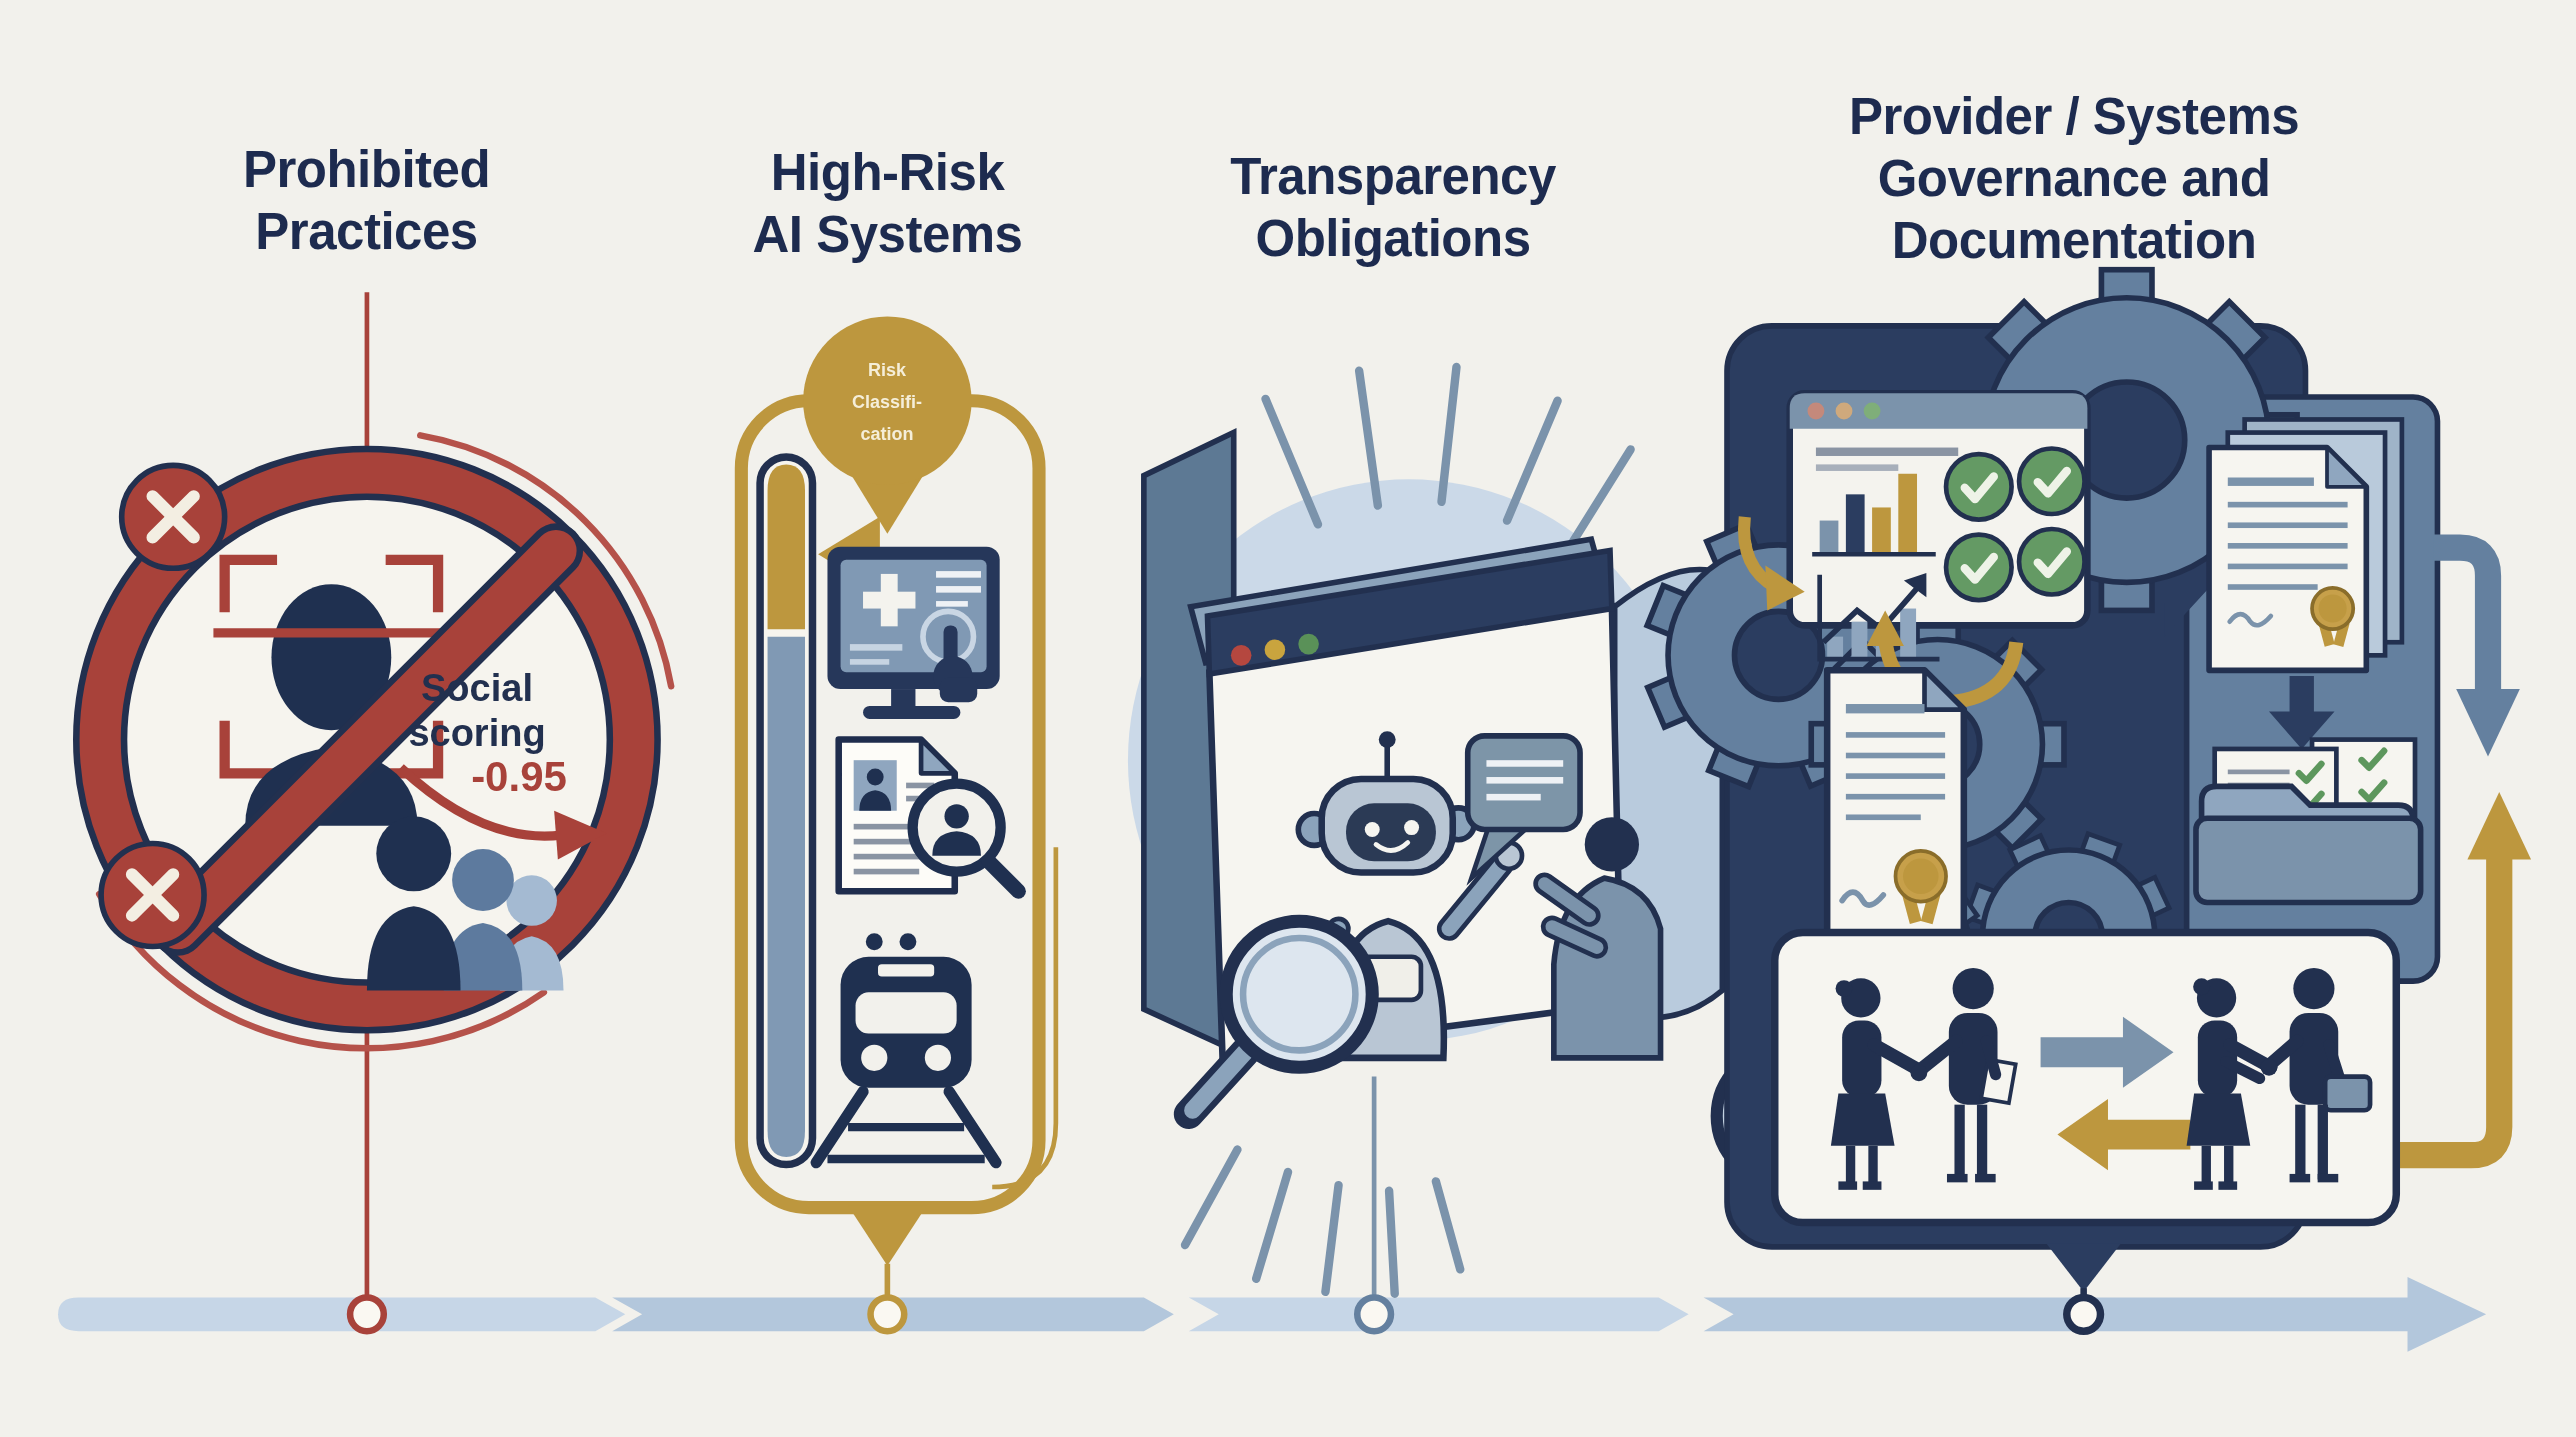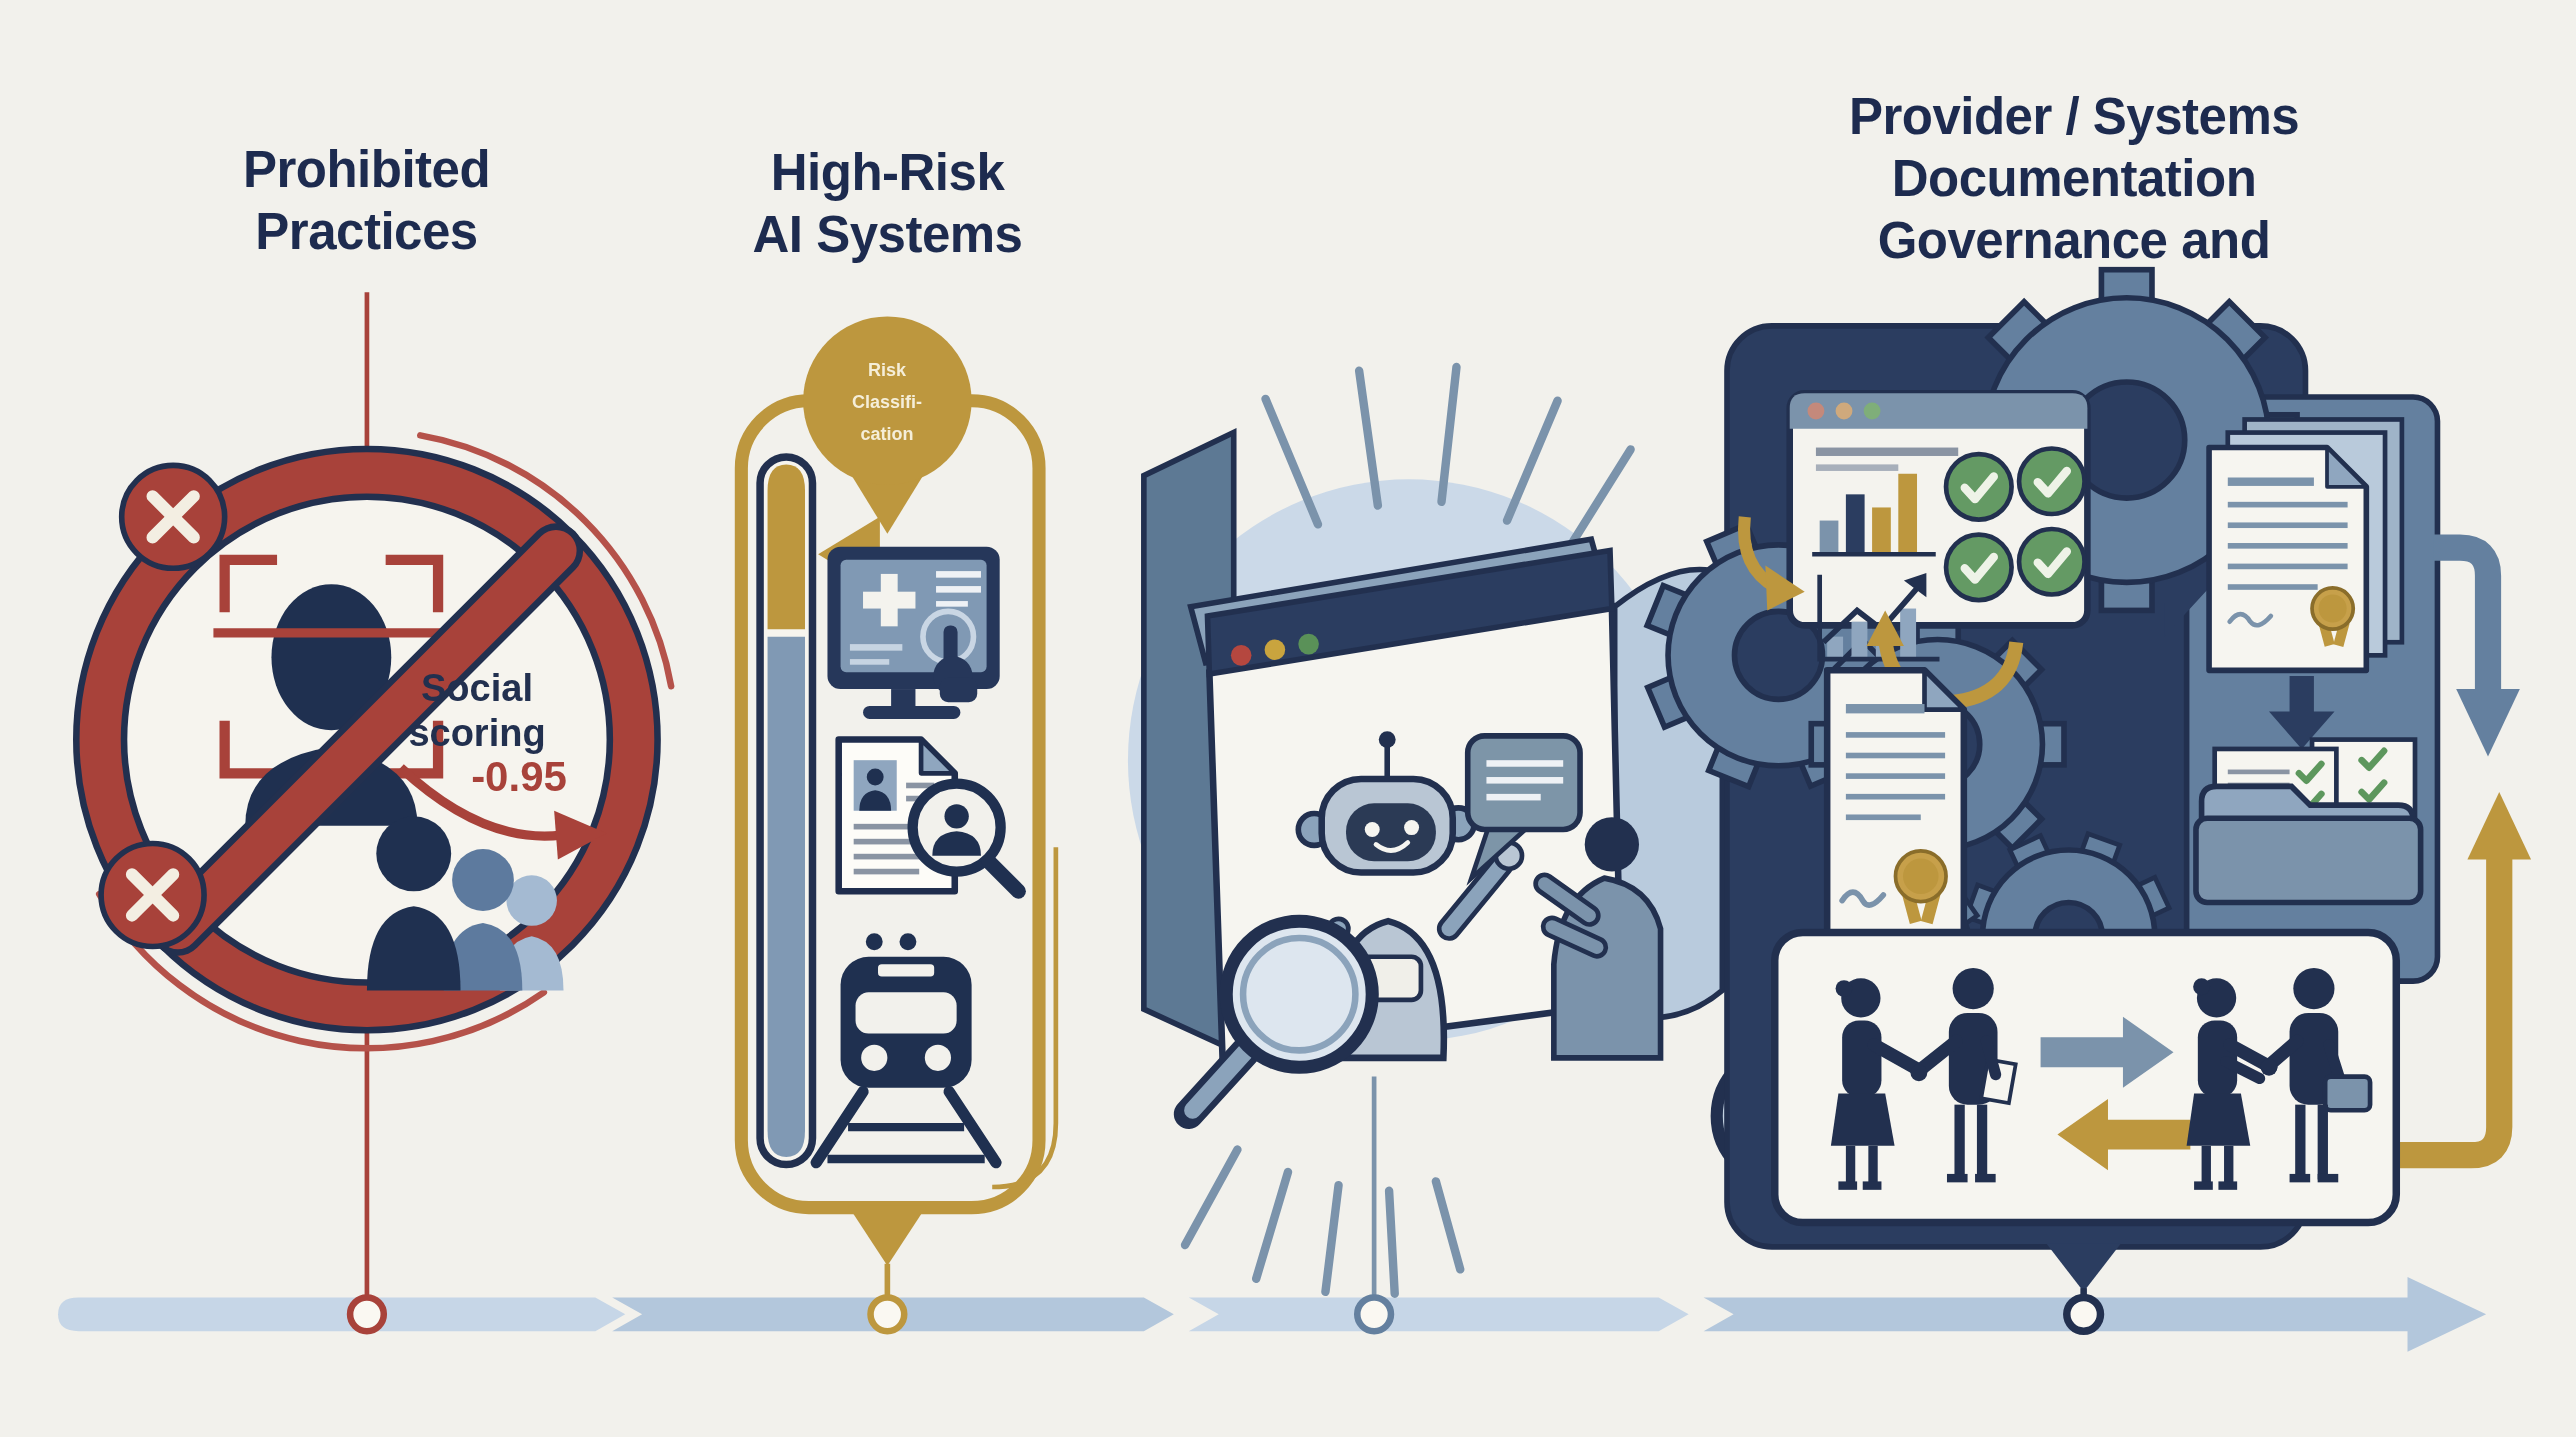--- a/index.html
+++ b/index.html
@@ -560,25 +560,29 @@
 <div class="ovl col-title" style="left:198px;top:139px;width:337px">
   <div>Prohibited</div>
   <div>Practices</div>
 </div>
 
 <div class="ovl col-title" style="left:719px;top:142px;width:337px">
   <div>High-Risk</div>
   <div>AI Systems</div>
 </div>
 
+<div class="ovl col-title" style="left:1187px;top:146px;width:412px">
+  <div>Transparency</div>
+  <div>Obligations</div>
+</div>
 
 <div class="ovl col-title" style="left:1793px;top:86px;width:562px">
   <div>Provider / Systems</div>
+  <div>Governance and</div>
   <div>Documentation</div>
-  <div>Governance and</div>
 </div>
 
 <div class="ovl badge-text" style="left:803px;top:354px;width:168px">
   <div>Risk</div>
   <div>Classifi-</div>
   <div>cation</div>
 </div>
 
 <div class="ovl social-label" style="left:393px;top:666px;width:168px">
   <div>Social</div>

